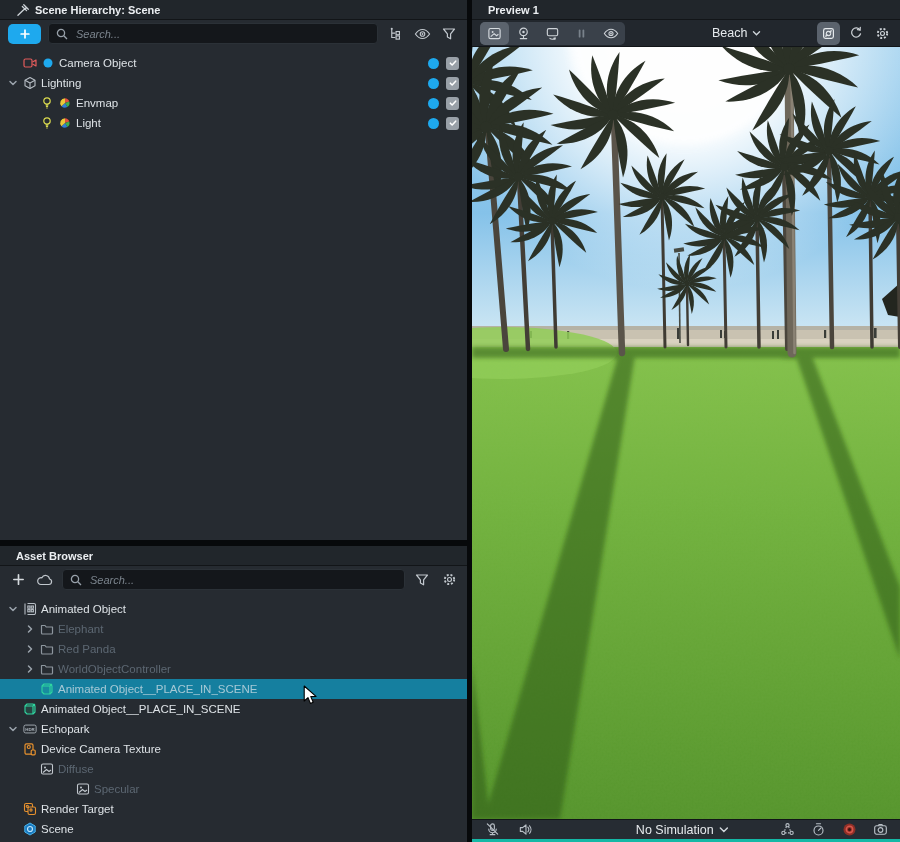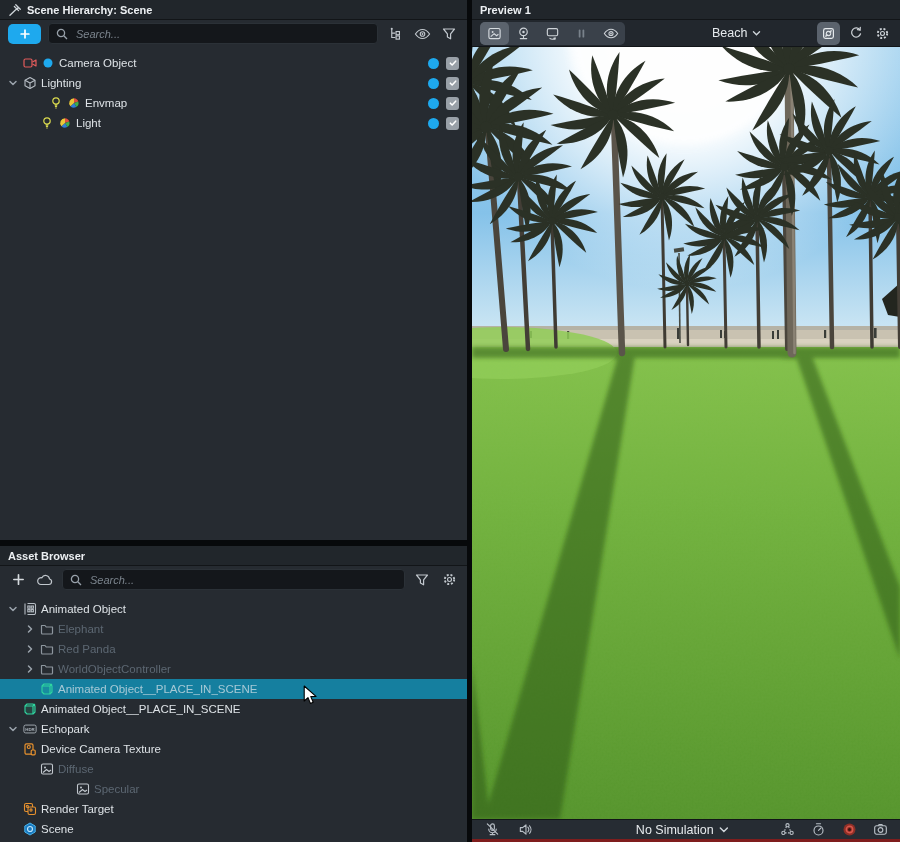--- a/index.html
+++ b/index.html
@@ -1,25 +1,25 @@
 <!DOCTYPE html>
 <html><head>
 <meta charset="utf-8">
 <style>
   html,body{margin:0;padding:0;background:#000;}
   body{font-family:"Liberation Sans",sans-serif;}
   .app{position:relative;width:900px;height:842px;display:flex;background:#0a0c0e;color:#dde2e6;font-size:11.5px;overflow:hidden;}
   .left-col{width:467px;flex:none;display:flex;flex-direction:column;}
   .v-divider{width:5px;flex:none;background:#07090b;}
-  .right-col{flex:1;display:flex;flex-direction:column;background:#7f1d1d;min-width:0;}
+  .right-col{flex:1;display:flex;flex-direction:column;background:#14b8a6;min-width:0;}
   .panel{background:#262b31;display:flex;flex-direction:column;overflow:hidden;}
   .scene-panel{height:540px;flex:none;}
   .h-divider{height:6px;flex:none;background:#07090b;}
   .asset-panel{flex:1;}
-  .panel-header{height:20px;flex:none;background:#21262b;display:flex;align-items:center;gap:5px;padding:0 8px;font-weight:bold;font-size:11px;color:#eceff2;border-bottom:1px solid #121518;box-sizing:border-box;}
+  .panel-header{height:20px;flex:none;background:#21262b;display:flex;align-items:center;gap:5px;padding:0 16px;font-weight:bold;font-size:11px;color:#eceff2;border-bottom:1px solid #121518;box-sizing:border-box;}
   .toolbar{display:flex;align-items:center;padding:0 8px;gap:7px;flex:none;}
   .scene-toolbar,.asset-toolbar{height:27px;}
   .add-btn{width:33px;height:20px;background:#1ea9ee;border:none;border-radius:5px;display:flex;align-items:center;justify-content:center;padding:0;flex:none;}
   .search{flex:1;height:19px;background:#14171b;border:1px solid #2b3137;border-radius:4px;display:flex;align-items:center;padding:0 6px;gap:5px;min-width:0;}
   .search input{flex:1;min-width:0;background:transparent;border:none;outline:none;color:#cfd5da;font-style:italic;font-size:11px;font-family:"Liberation Sans",sans-serif;}
   .search input::placeholder{color:#7b848d;font-style:italic;}
   .tbtn{width:20px;height:20px;flex:none;display:flex;align-items:center;justify-content:center;background:transparent;border:none;padding:0;}
   .tree{flex:1;padding-top:6px;overflow:hidden;}
   .row{height:20px;display:flex;align-items:center;gap:4px;padding-right:8px;box-sizing:border-box;}
   .row .chev{width:13px;height:13px;flex:none;display:flex;align-items:center;justify-content:center;}
@@ -140,21 +140,21 @@
             <span class="lab">Lighting</span>
             <span class="row-controls">
               <span class="dot"></span>
               <span class="checkbox">
                 <svg viewBox="0 0 12 12" fill="none" stroke="#fff" stroke-width="1.8" stroke-linecap="round" stroke-linejoin="round">
                   <path d="M2.8 6.2 L5 8.4 L9.2 3.8"></path>
                 </svg>
               </span>
             </span>
           </div>
-          <div class="row" style="padding-left: 32px; justify-content: flex-end;">
+          <div class="row" style="padding-left: 23px; justify-content: flex-end;">
             <span class="chev"></span>
             <span class="tree-icon">
               <svg viewBox="0 0 14 14" fill="none" stroke="#d9d94e" stroke-width="1.2">
                 <circle cx="7" cy="5" r="3.2"></circle>
                 <path d="M5.7 8.8 h2.6 M5.9 10.4 h2.2 M6.3 12 h1.4"></path>
               </svg>
             </span>
             <span class="tree-icon">
               <svg viewBox="0 0 14 14">
                 <circle cx="7" cy="7" r="4.8" fill="#222"></circle>

